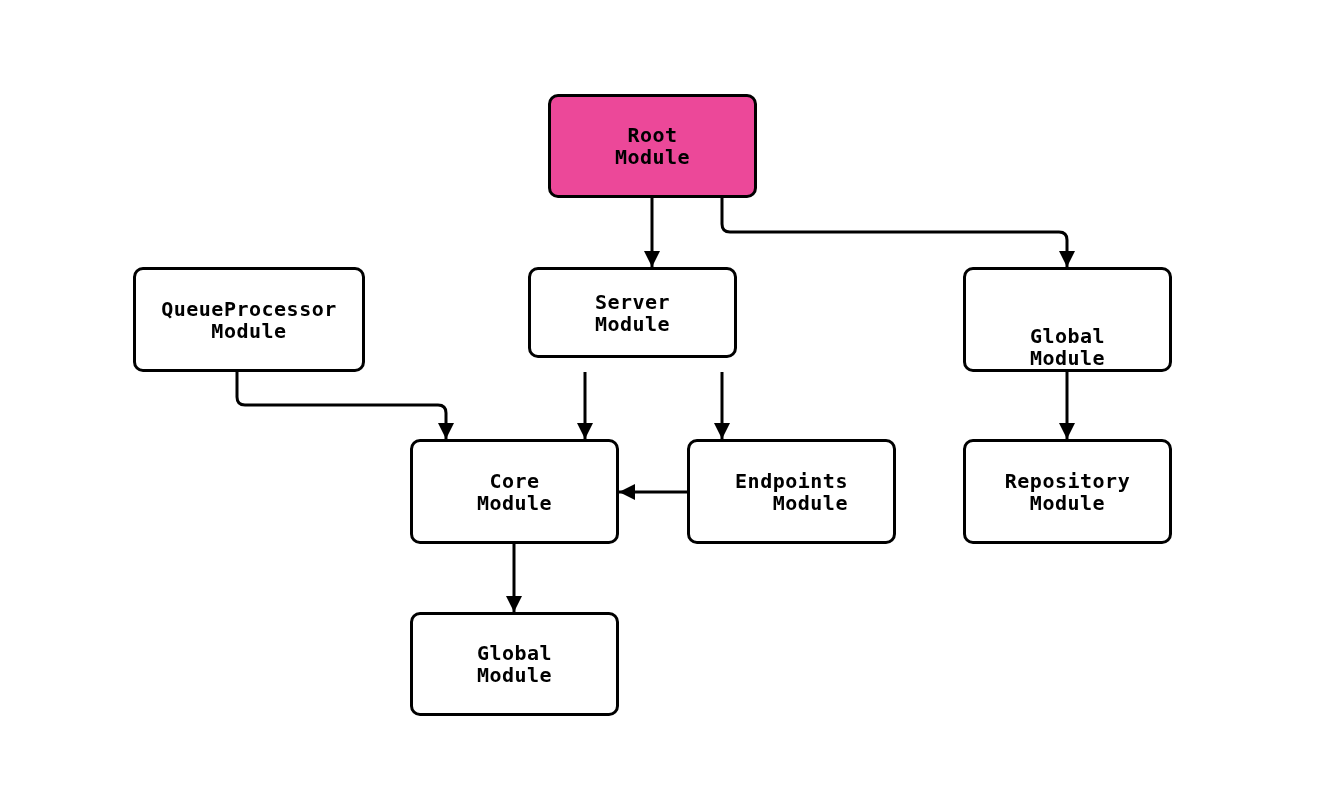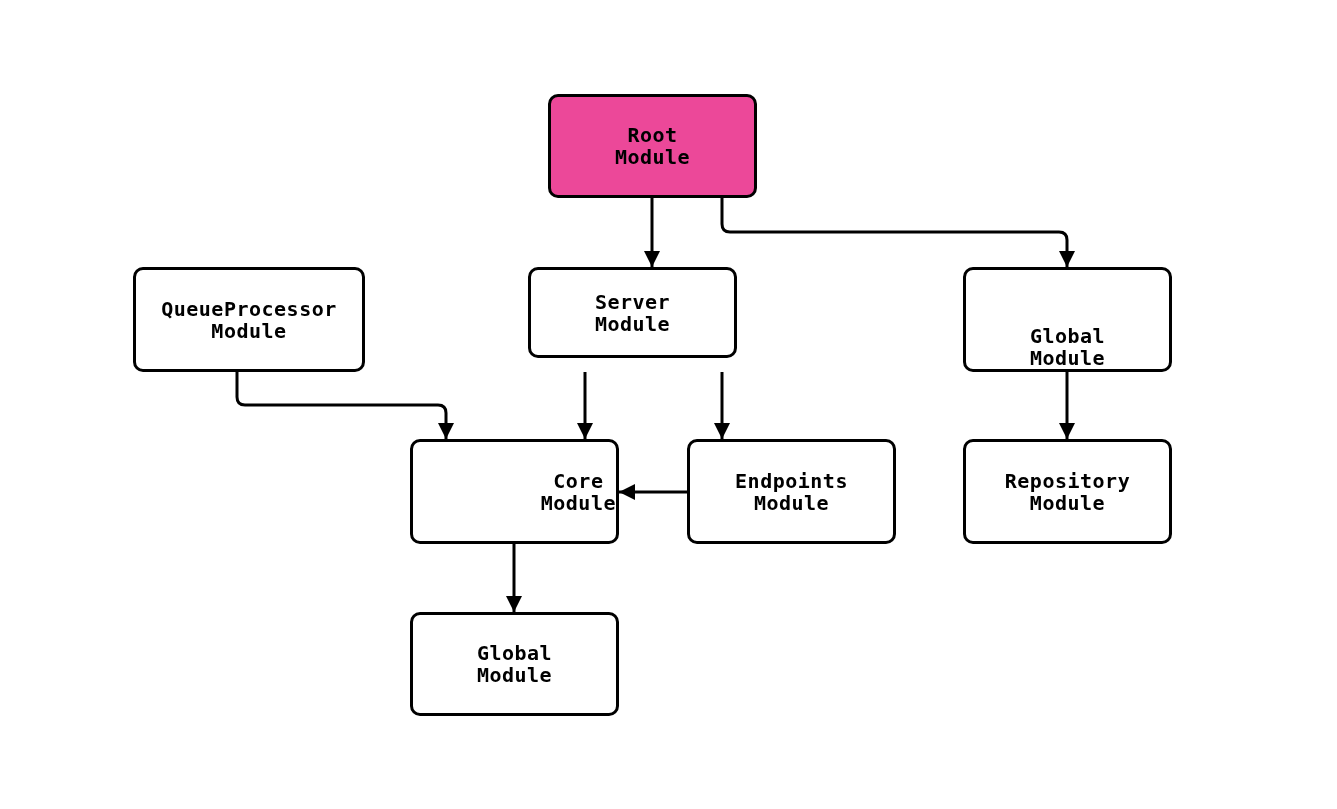--- a/index.html
+++ b/index.html
@@ -78,26 +78,26 @@
 Module</span>
       </div>
       <div class="node" style="left: 528px; top: 267px; width: 209px; height: 91px; background: rgb(255, 255, 255); border-color: rgb(0, 0, 0);">
         <span class="node-label" style="color: rgb(0, 0, 0);">Server
 Module</span>
       </div>
       <div class="node" style="left: 963px; top: 267px; width: 209px; height: 105px; background: rgb(255, 255, 255); border-color: rgb(0, 0, 0); align-items: flex-end;">
         <span class="node-label" style="color: rgb(0, 0, 0);">Global
 Module</span>
       </div>
-      <div class="node" style="left: 410px; top: 439px; width: 209px; height: 105px; background: rgb(255, 255, 255); border-color: rgb(0, 0, 0); justify-content: flex-end;">
+      <div class="node" style="left: 410px; top: 439px; width: 209px; height: 105px; background: rgb(255, 255, 255); border-color: rgb(0, 0, 0);">
         <span class="node-label" style="color: rgb(0, 0, 0);">Core
 Module</span>
       </div>
       <div class="node" style="left: 687px; top: 439px; width: 209px; height: 105px; background: rgb(255, 255, 255); border-color: rgb(0, 0, 0);">
-        <span class="node-label" style="color: rgb(0, 0, 0);">Endpoints
+        <span class="node-label" style="color: rgb(0, 0, 0); text-align: right;">Endpoints
 Module</span>
       </div>
       <div class="node" style="left: 963px; top: 439px; width: 209px; height: 105px; background: rgb(255, 255, 255); border-color: rgb(0, 0, 0);">
         <span class="node-label" style="color: rgb(0, 0, 0);">Repository
 Module</span>
       </div>
       <div class="node" style="left: 410px; top: 612px; width: 209px; height: 104px; background: rgb(255, 255, 255); border-color: rgb(0, 0, 0);">
         <span class="node-label" style="color: rgb(0, 0, 0);">Global
 Module</span>
       </div>

